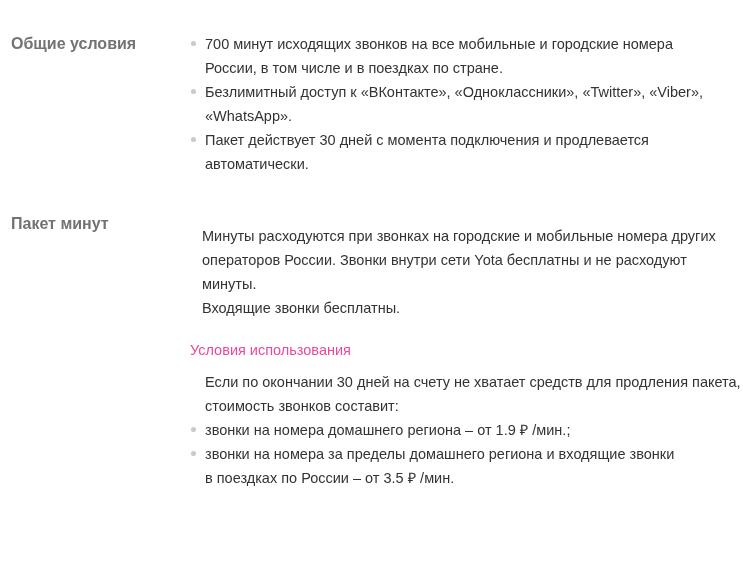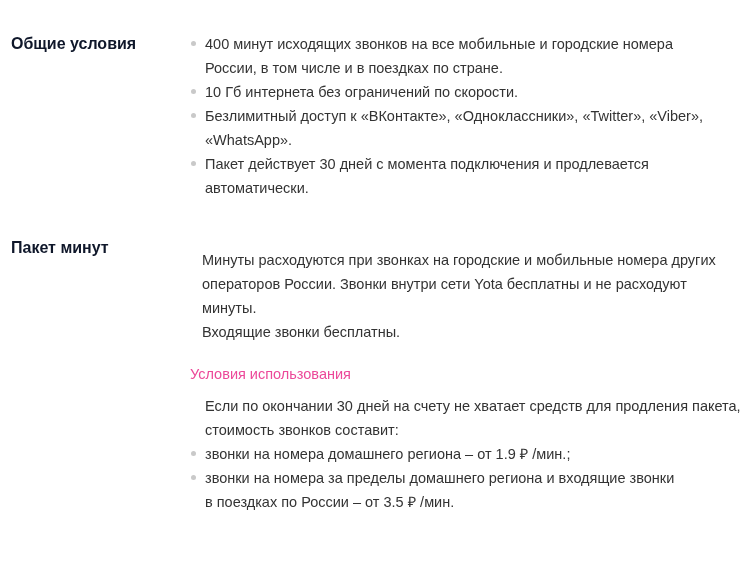--- a/index.html
+++ b/index.html
@@ -25,21 +25,21 @@
     align-items: flex-start;
   }
   .row-general {
     margin-bottom: 36px;
   }
   .label {
     flex: 0 0 179px;
     width: 179px;
     font-size: 16px;
     font-weight: bold;
-    color: #0f172a;
+    color: #737373;
     line-height: 24px;
   }
   .content {
     flex: 0 0 553px;
     width: 553px;
   }
   ul.bullets {
     list-style: none;
     margin: 0;
     padding: 0;
@@ -78,26 +78,22 @@
 <body>
 
 <div class="page">
 
   <section class="row row-general">
     <div class="label">Общие условия</div>
     <div class="content">
       <ul class="bullets">
         <li>
           <span class="dot"></span>
-          <span class="txt">400 минут исходящих звонков на все мобильные и городские номера
+          <span class="txt">700 минут исходящих звонков на все мобильные и городские номера
 России, в том числе и в поездках по стране.</span>
-        </li>
-        <li>
-          <span class="dot"></span>
-          <span class="txt">10 Гб интернета без ограничений по скорости.</span>
         </li>
         <li>
           <span class="dot"></span>
           <span class="txt">Безлимитный доступ к «ВКонтакте», «Одноклассники», «Twitter», «Viber»,
 «WhatsApp».</span>
         </li>
         <li>
           <span class="dot"></span>
           <span class="txt">Пакет действует 30 дней с момента подключения и продлевается
 автоматически.</span>

